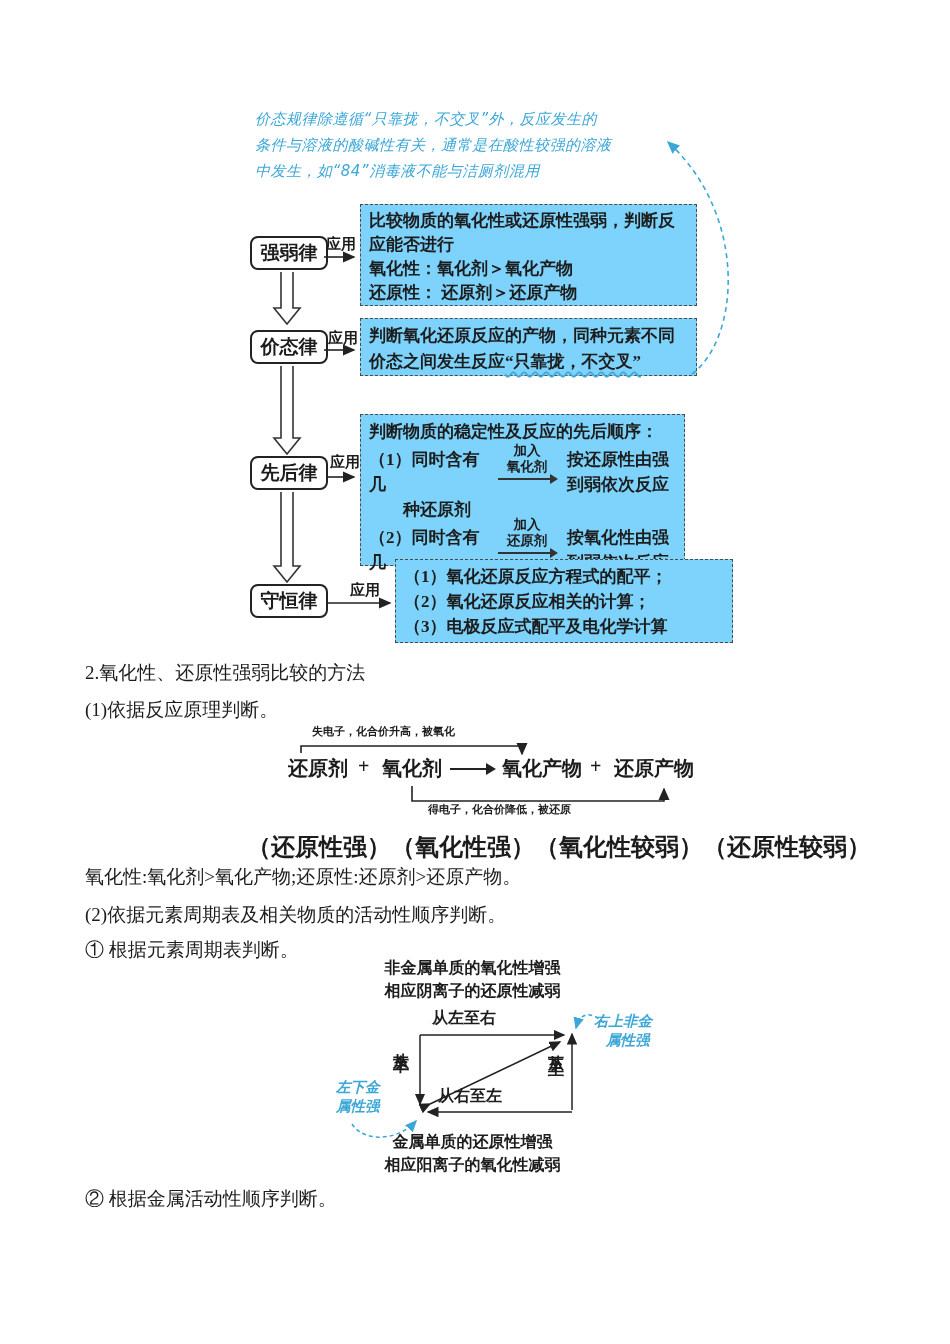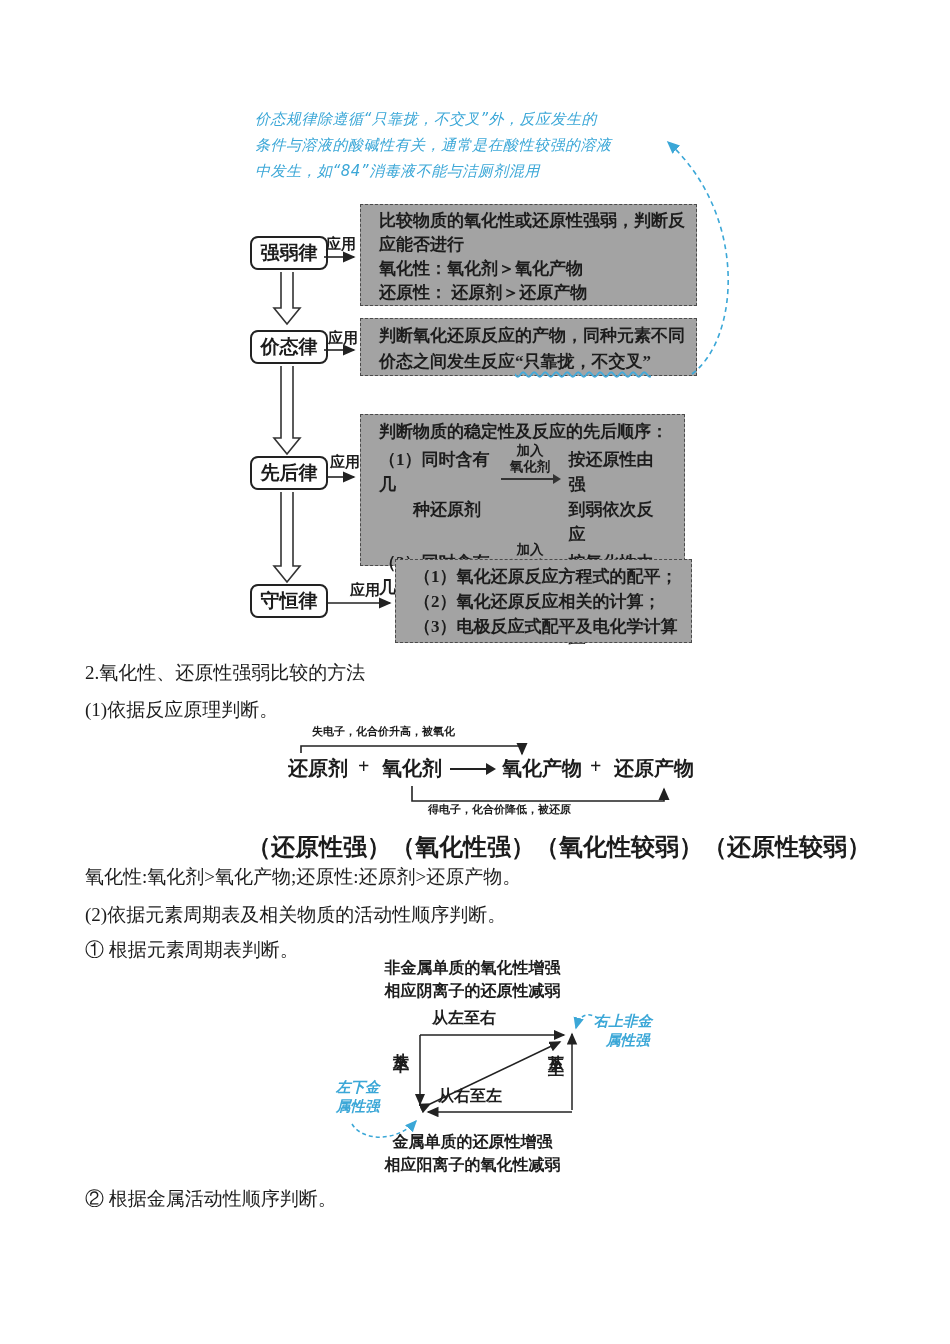--- a/index.html
+++ b/index.html
@@ -8,22 +8,22 @@
   .abs{position:absolute;white-space:nowrap;}
   
   .hand{font-family:"DejaVu Sans",sans-serif;font-style:italic;color:#3ba7d7;
         font-size:15px;line-height:26px;letter-spacing:0.5px;white-space:nowrap;}
   
   .lawbox{position:absolute;left:250px;width:74px;height:30px;border:2px solid #222;
           border-radius:8px;background:#fff;display:flex;align-items:center;justify-content:center;
           font-family:"Liberation Sans",sans-serif;font-weight:bold;font-size:19px;}
   .applbl{position:absolute;font-size:15px;font-weight:600;}
   
-  .dashbox{position:absolute;border:1.6px dashed #4a4a4a;background:#a3a3a3;
-           font-size:17px;font-weight:600;line-height:24px;padding:4px 18px;box-sizing:border-box;}
+  .dashbox{position:absolute;border:1.6px dashed #4a4a4a;background:#7dd3fc;
+           font-size:17px;font-weight:600;line-height:24px;padding:4px 8px;box-sizing:border-box;}
   .dashbox .ln{white-space:nowrap;}
   .wavy{text-decoration:underline;text-decoration-style:wavy;text-decoration-color:#45a9d8;
         text-decoration-thickness:1.5px;text-underline-offset:4px;}
   
   .b3row{display:flex;align-items:flex-start;margin-top:3px;}
   .b3left{width:126px;}
   .b3left .l2{padding-left:34px;}
   .b3mid{width:64px;display:flex;flex-direction:column;align-items:center;margin-top:-8px;}
   .b3mid .sm{font-size:13.5px;line-height:16px;font-weight:600;}
   .harrow{position:relative;height:1.6px;background:#333;width:58px;margin-top:3px;}
@@ -114,21 +114,21 @@
         <div class="sm">还原剂</div>
         <div class="harrow"></div>
       </div>
       <div class="b3right">
         <div>按氧化性由强</div>
         <div>到弱依次反应</div>
       </div>
     </div>
   </div>
 
-  <div class="dashbox" style="left:395px;top:559px;width:297px;height:84px;line-height:25px;">
+  <div class="dashbox" style="left:395px;top:559px;width:338px;height:84px;line-height:25px;">
     <div class="ln">（1）氧化还原反应方程式的配平；</div>
     <div class="ln">（2）氧化还原反应相关的计算；</div>
     <div class="ln">（3）电极反应式配平及电化学计算</div>
   </div>
 
   <div class="btxt" style="top:660px;">2.氧化性、还原性强弱比较的方法</div>
   <div class="btxt" style="top:697px;">(1)依据反应原理判断。</div>
   <div class="btxt" style="top:864px;text-align:right;">氧化性:氧化剂&gt;氧化产物;还原性:还原剂&gt;还原产物。</div>
   <div class="btxt" style="top:902px;">(2)依据元素周期表及相关物质的活动性顺序判断。</div>
   <div class="btxt" style="top:937px;">① 根据元素周期表判断。</div>

